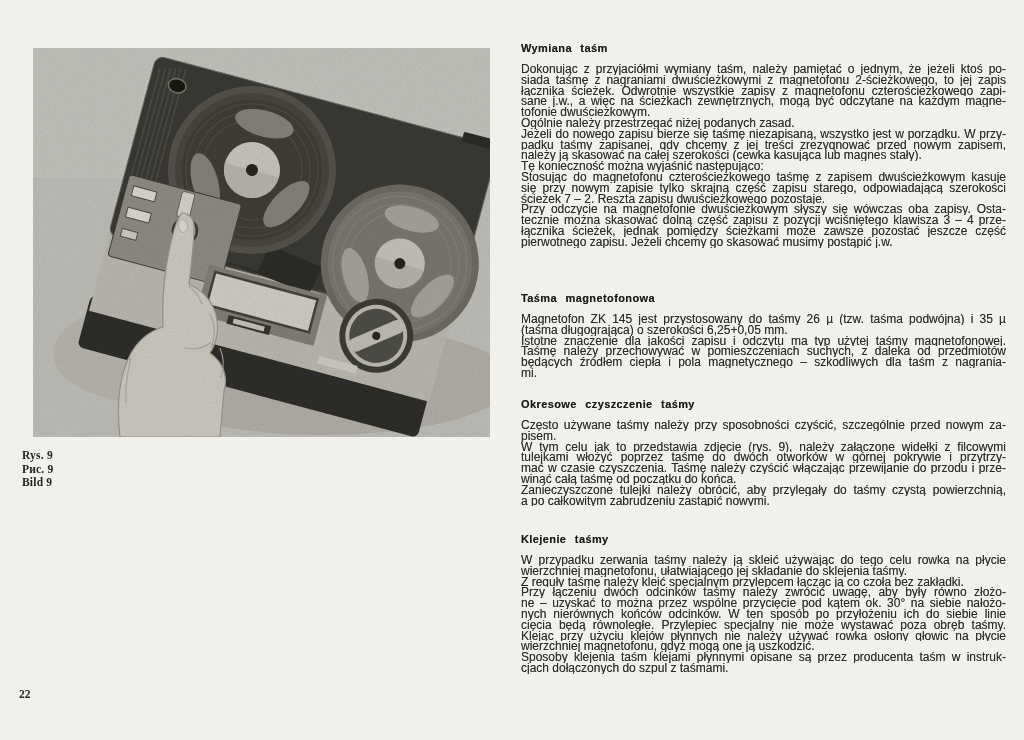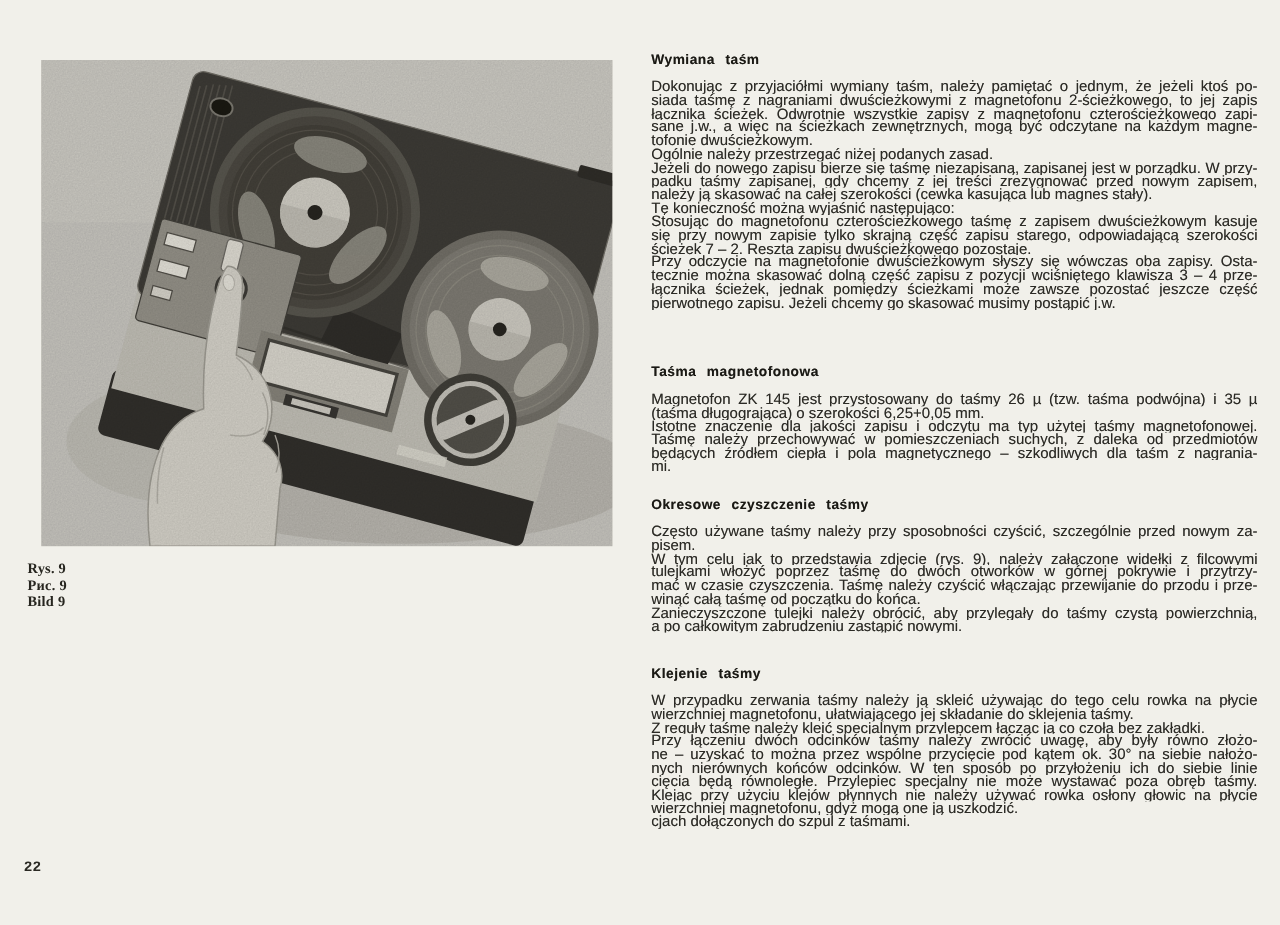--- a/index.html
+++ b/index.html
@@ -5,21 +5,21 @@
 <style>
   html,body{margin:0;padding:0;background:#efeee9;}
   .page{position:relative;width:1024px;height:740px;background:#f1f0ea;overflow:hidden;
         font-family:"Liberation Sans",sans-serif;}
   
   .photo-wrap{position:absolute;left:33px;top:48px;width:457px;height:389px;background:#c9c7c0;overflow:hidden;}
   .photo-wrap svg{display:block;filter:blur(.35px) contrast(.97);}
   
   .captions{position:absolute;left:22px;top:449px;font-family:"Liberation Serif",serif;
             font-weight:700;font-size:11.5px;line-height:13.5px;color:#26251f;letter-spacing:.2px;}
-  .pageno{position:absolute;left:19px;top:688px;font-family:Liberation Mono, monospace;
+  .pageno{position:absolute;left:19px;top:688px;font-family:Liberation Serif, serif;
           font-weight:700;font-size:11.5px;color:#2a2923;}
   
   .textcol{position:absolute;left:521px;top:0;width:485px;height:740px;}
   .sec{position:absolute;left:0;width:485px;}
   .sec-0{top:42px}.sec-1{top:292px}.sec-2{top:398px}.sec-3{top:533px}
   .shead{margin:0 0 10px 0;font-size:11px;line-height:12px;font-weight:700;
          letter-spacing:.4px;word-spacing:5px;color:#1a1914;
          text-shadow:0 0 .4px rgba(30,28,24,.55);}
   .ln{font-size:12px;line-height:10.8px;height:10.8px;overflow:hidden;color:#2b2a25;
       text-align:justify;text-align-last:justify;
@@ -152,21 +152,21 @@
 
   <div class="textcol" id="textcol">
       <section class="sec sec-0">
         <h2 class="shead">Wymiana taśm</h2>
         <div class="ln">Dokonując z przyjaciółmi wymiany taśm, należy pamiętać o jednym, że jeżeli ktoś po-</div>
         <div class="ln">siada taśmę z nagraniami dwuścieżkowymi z magnetofonu 2-ścieżkowego, to jej zapis</div>
         <div class="ln">łącznika ścieżek. Odwrotnie wszystkie zapisy z magnetofonu czterościeżkowego zapi-</div>
         <div class="ln">sane j.w., a więc na ścieżkach zewnętrznych, mogą być odczytane na każdym magne-</div>
         <div class="ln last">tofonie dwuścieżkowym.</div>
         <div class="ln last">Ogólnie należy przestrzegać niżej podanych zasad.</div>
-        <div class="ln">Jeżeli do nowego zapisu bierze się taśmę niezapisaną, zapisanej jest w porządku. W przy-</div>
+        <div class="ln">Jeżeli do nowego zapisu bierze się taśmę niezapisaną, wszystko jest w porządku. W przy-</div>
         <div class="ln">padku taśmy zapisanej, gdy chcemy z jej treści zrezygnować przed nowym zapisem,</div>
         <div class="ln last">należy ją skasować na całej szerokości (cewka kasująca lub magnes stały).</div>
         <div class="ln last">Tę konieczność można wyjaśnić następująco:</div>
         <div class="ln">Stosując do magnetofonu czterościeżkowego taśmę z zapisem dwuścieżkowym kasuje</div>
         <div class="ln">się przy nowym zapisie tylko skrajną część zapisu starego, odpowiadającą szerokości</div>
         <div class="ln last">ścieżek 7 – 2. Reszta zapisu dwuścieżkowego pozostaje.</div>
         <div class="ln">Przy odczycie na magnetofonie dwuścieżkowym słyszy się wówczas oba zapisy. Osta-</div>
         <div class="ln">tecznie można skasować dolną część zapisu z pozycji wciśniętego klawisza 3 – 4 prze-</div>
         <div class="ln">łącznika ścieżek, jednak pomiędzy ścieżkami może zawsze pozostać jeszcze część</div>
         <div class="ln last">pierwotnego zapisu. Jeżeli chcemy go skasować musimy postąpić j.w.</div>
@@ -195,17 +195,18 @@
         <h2 class="shead">Klejenie taśmy</h2>
         <div class="ln">W przypadku zerwania taśmy należy ją skleić używając do tego celu rowka na płycie</div>
         <div class="ln last">wierzchniej magnetofonu, ułatwiającego jej składanie do sklejenia taśmy.</div>
         <div class="ln last">Z reguły taśmę należy kleić specjalnym przylepcem łącząc ją co czoła bez zakładki.</div>
         <div class="ln">Przy łączeniu dwóch odcinków taśmy należy zwrócić uwagę, aby były równo złożo-</div>
         <div class="ln">ne – uzyskać to można przez wspólne przycięcie pod kątem ok. 30° na siebie nałożo-</div>
         <div class="ln">nych nierównych końców odcinków. W ten sposób po przyłożeniu ich do siebie linie</div>
         <div class="ln">cięcia będą równoległe. Przylepiec specjalny nie może wystawać poza obręb taśmy.</div>
         <div class="ln">Klejąc przy użyciu klejów płynnych nie należy używać rowka osłony głowic na płycie</div>
         <div class="ln last">wierzchniej magnetofonu, gdyż mogą one ją uszkodzić.</div>
+        <div class="ln">Sposoby klejenia taśm klejami płynnymi opisane są przez producenta taśm w instruk-</div>
         <div class="ln last">cjach dołączonych do szpul z taśmami.</div>
       </section>
     </div>
 
 </div>
 
 </body></html>

